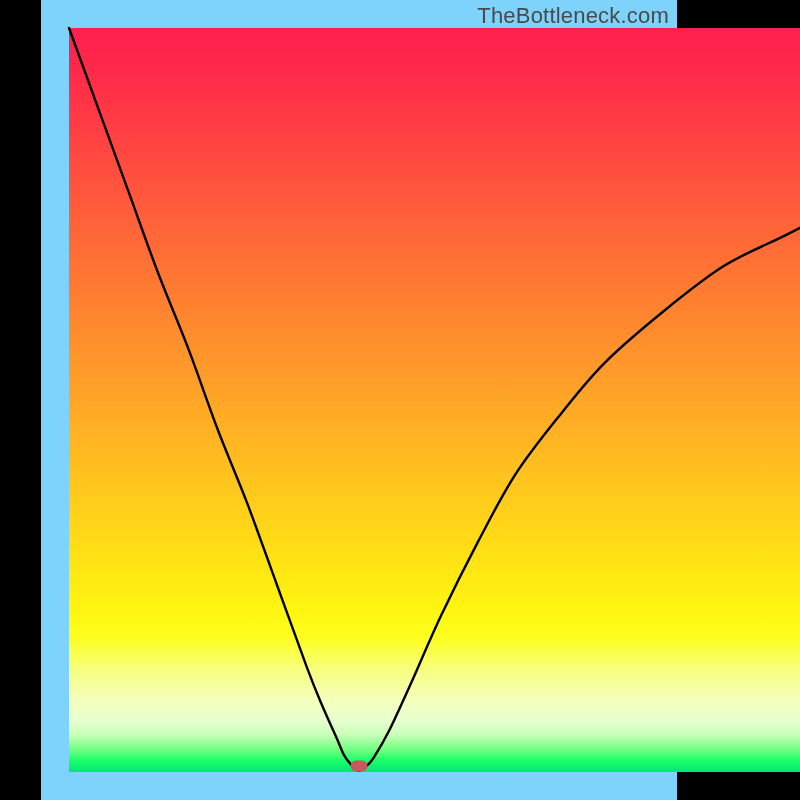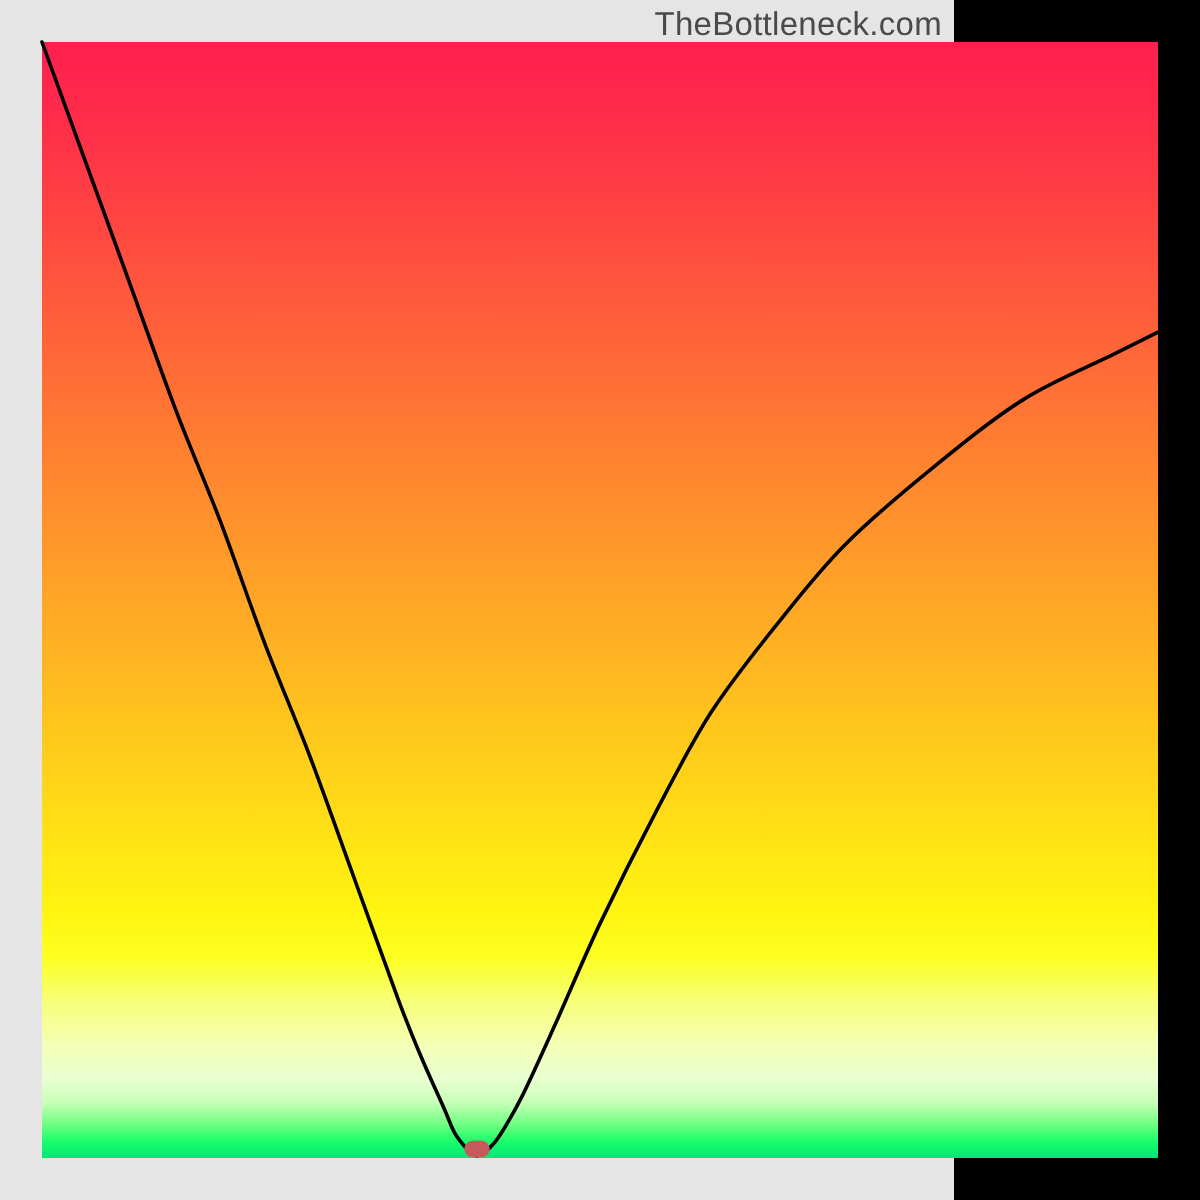--- a/index.html
+++ b/index.html
@@ -8,21 +8,22 @@
     width: 800px;
     height: 800px;
     background: #000;
     overflow: hidden;
     font-family: Arial, Helvetica, sans-serif;
   }
   .frame {
     position: relative;
     width: 636px;
     height: 800px;
-    background: #e5e5e5;
+    background: #7dd3fc;
+    margin-left: 41px;
   }
   .plot-area {
     position: absolute;
     left: 28px;
     top: 28px;
     width: 744px;
     height: 744px;
     background: linear-gradient(
       to bottom,
       #ff1f4f 0%,

